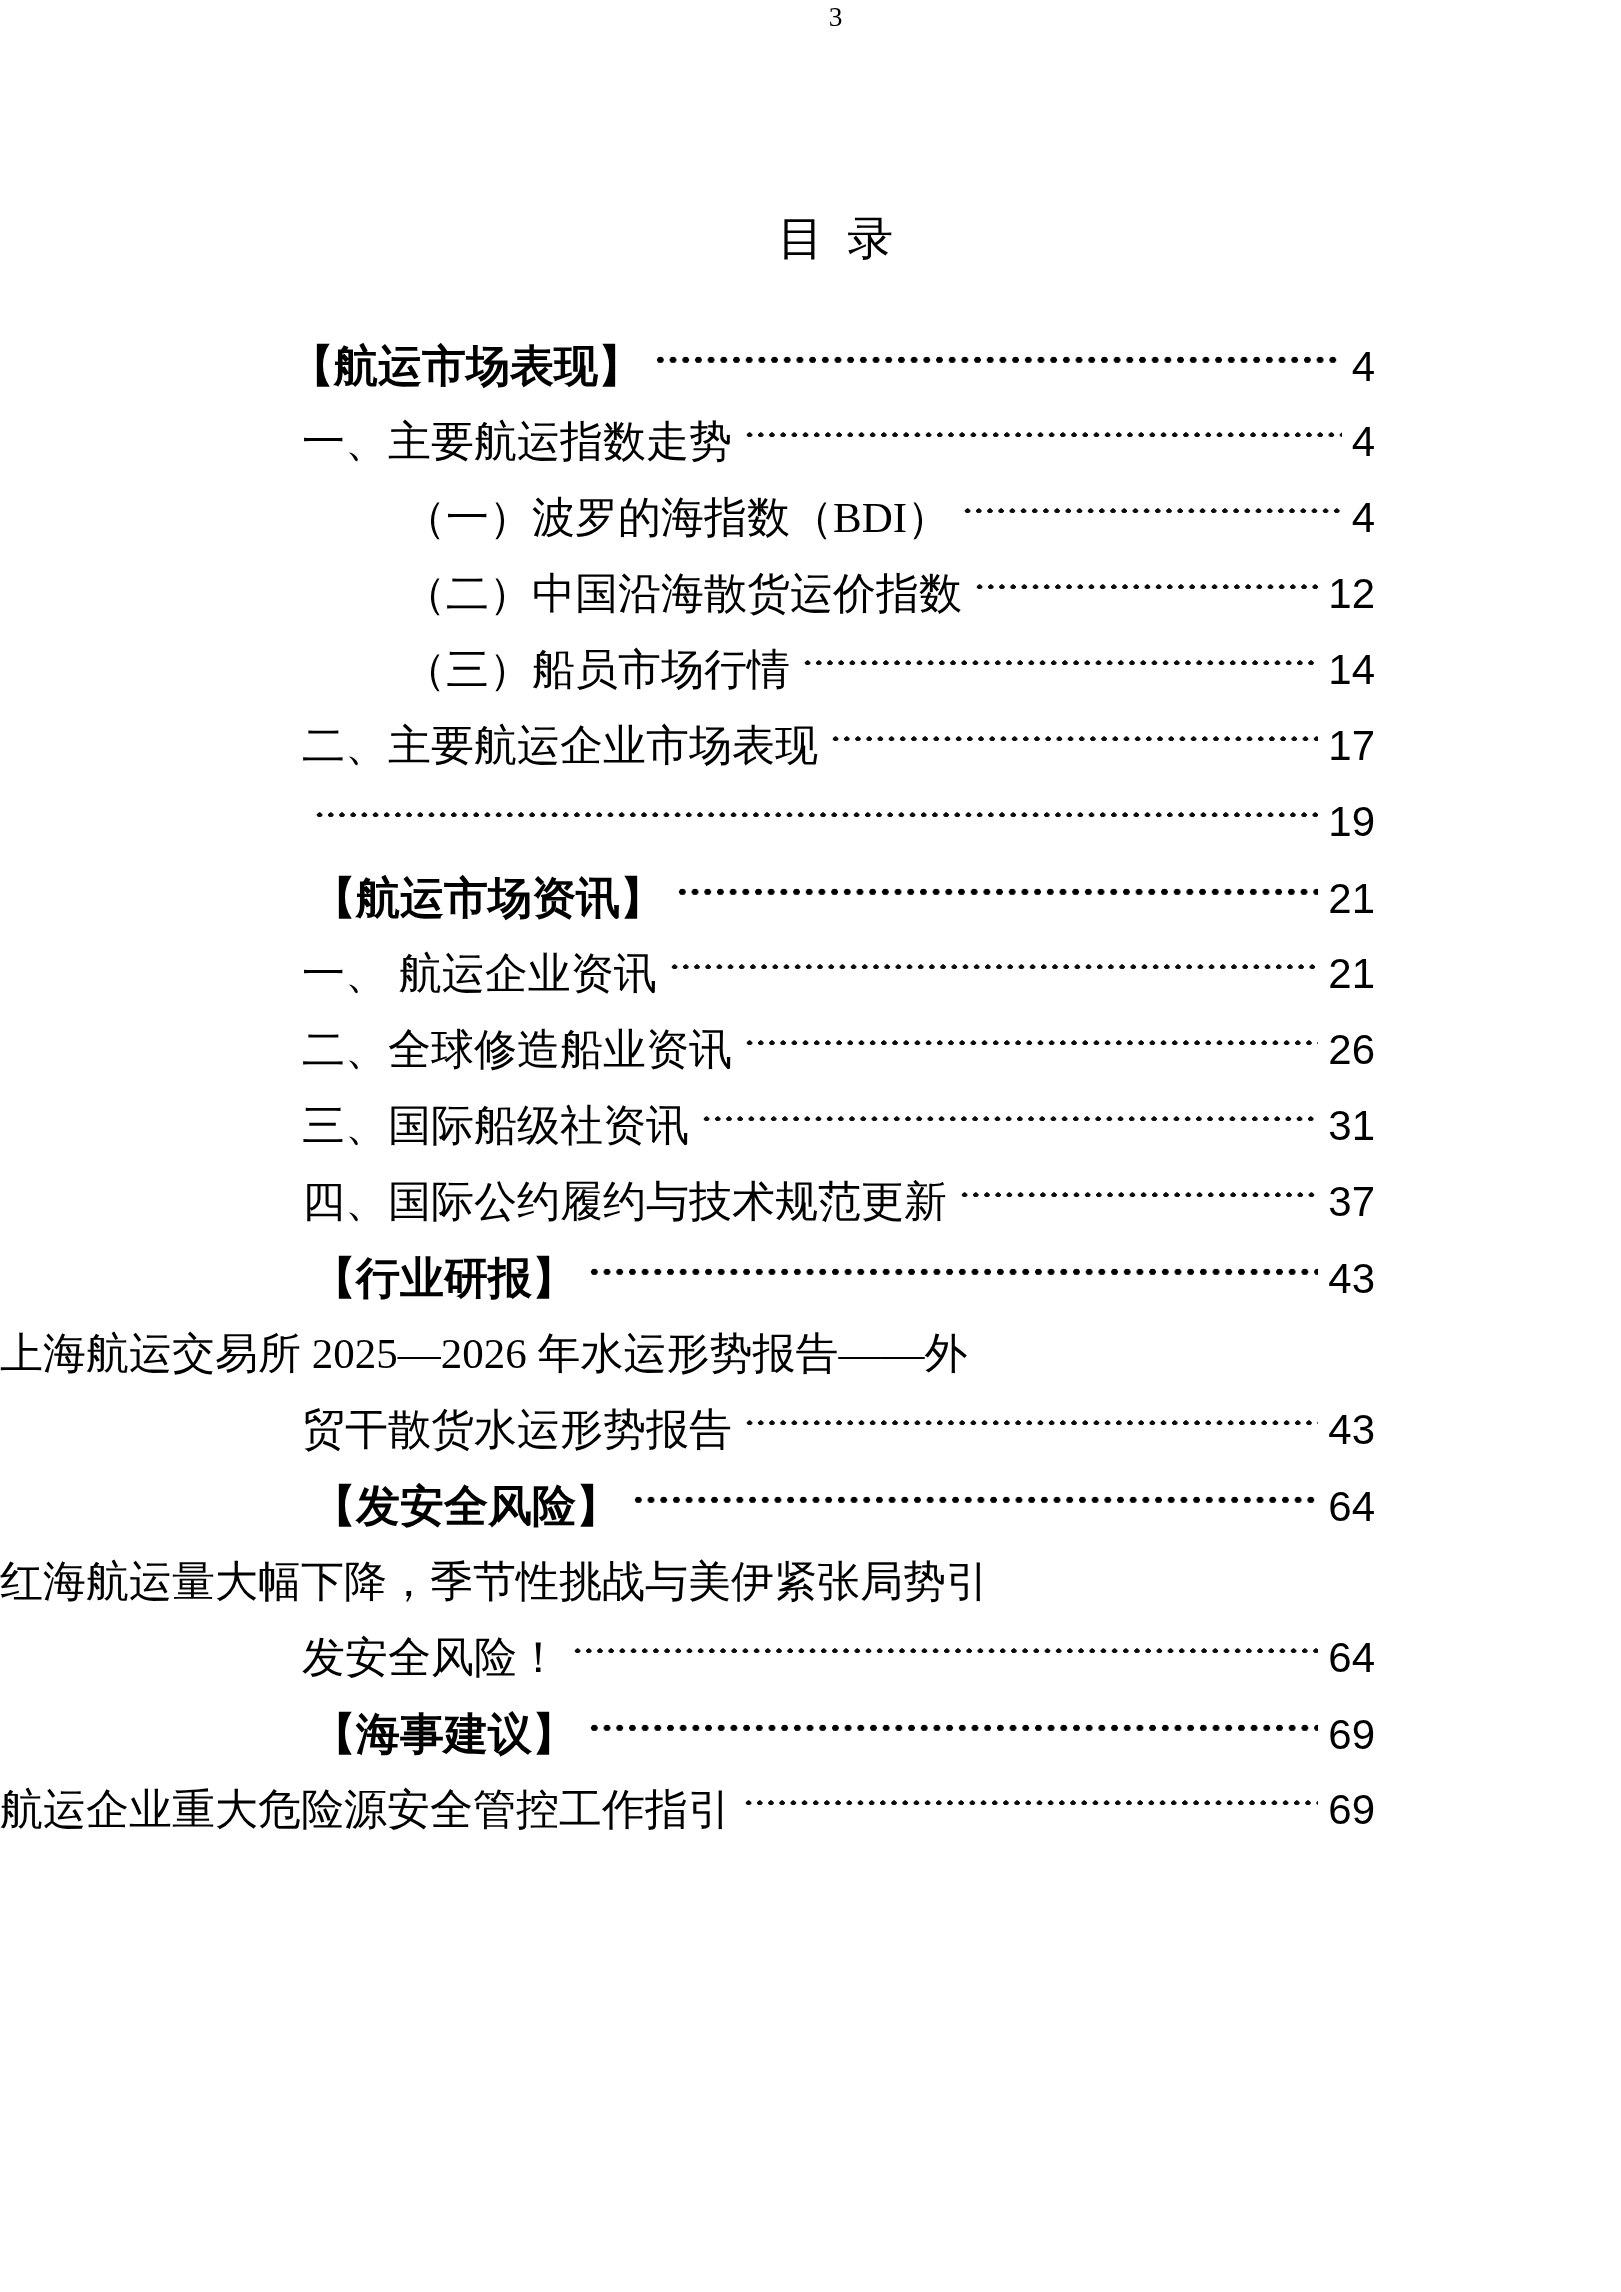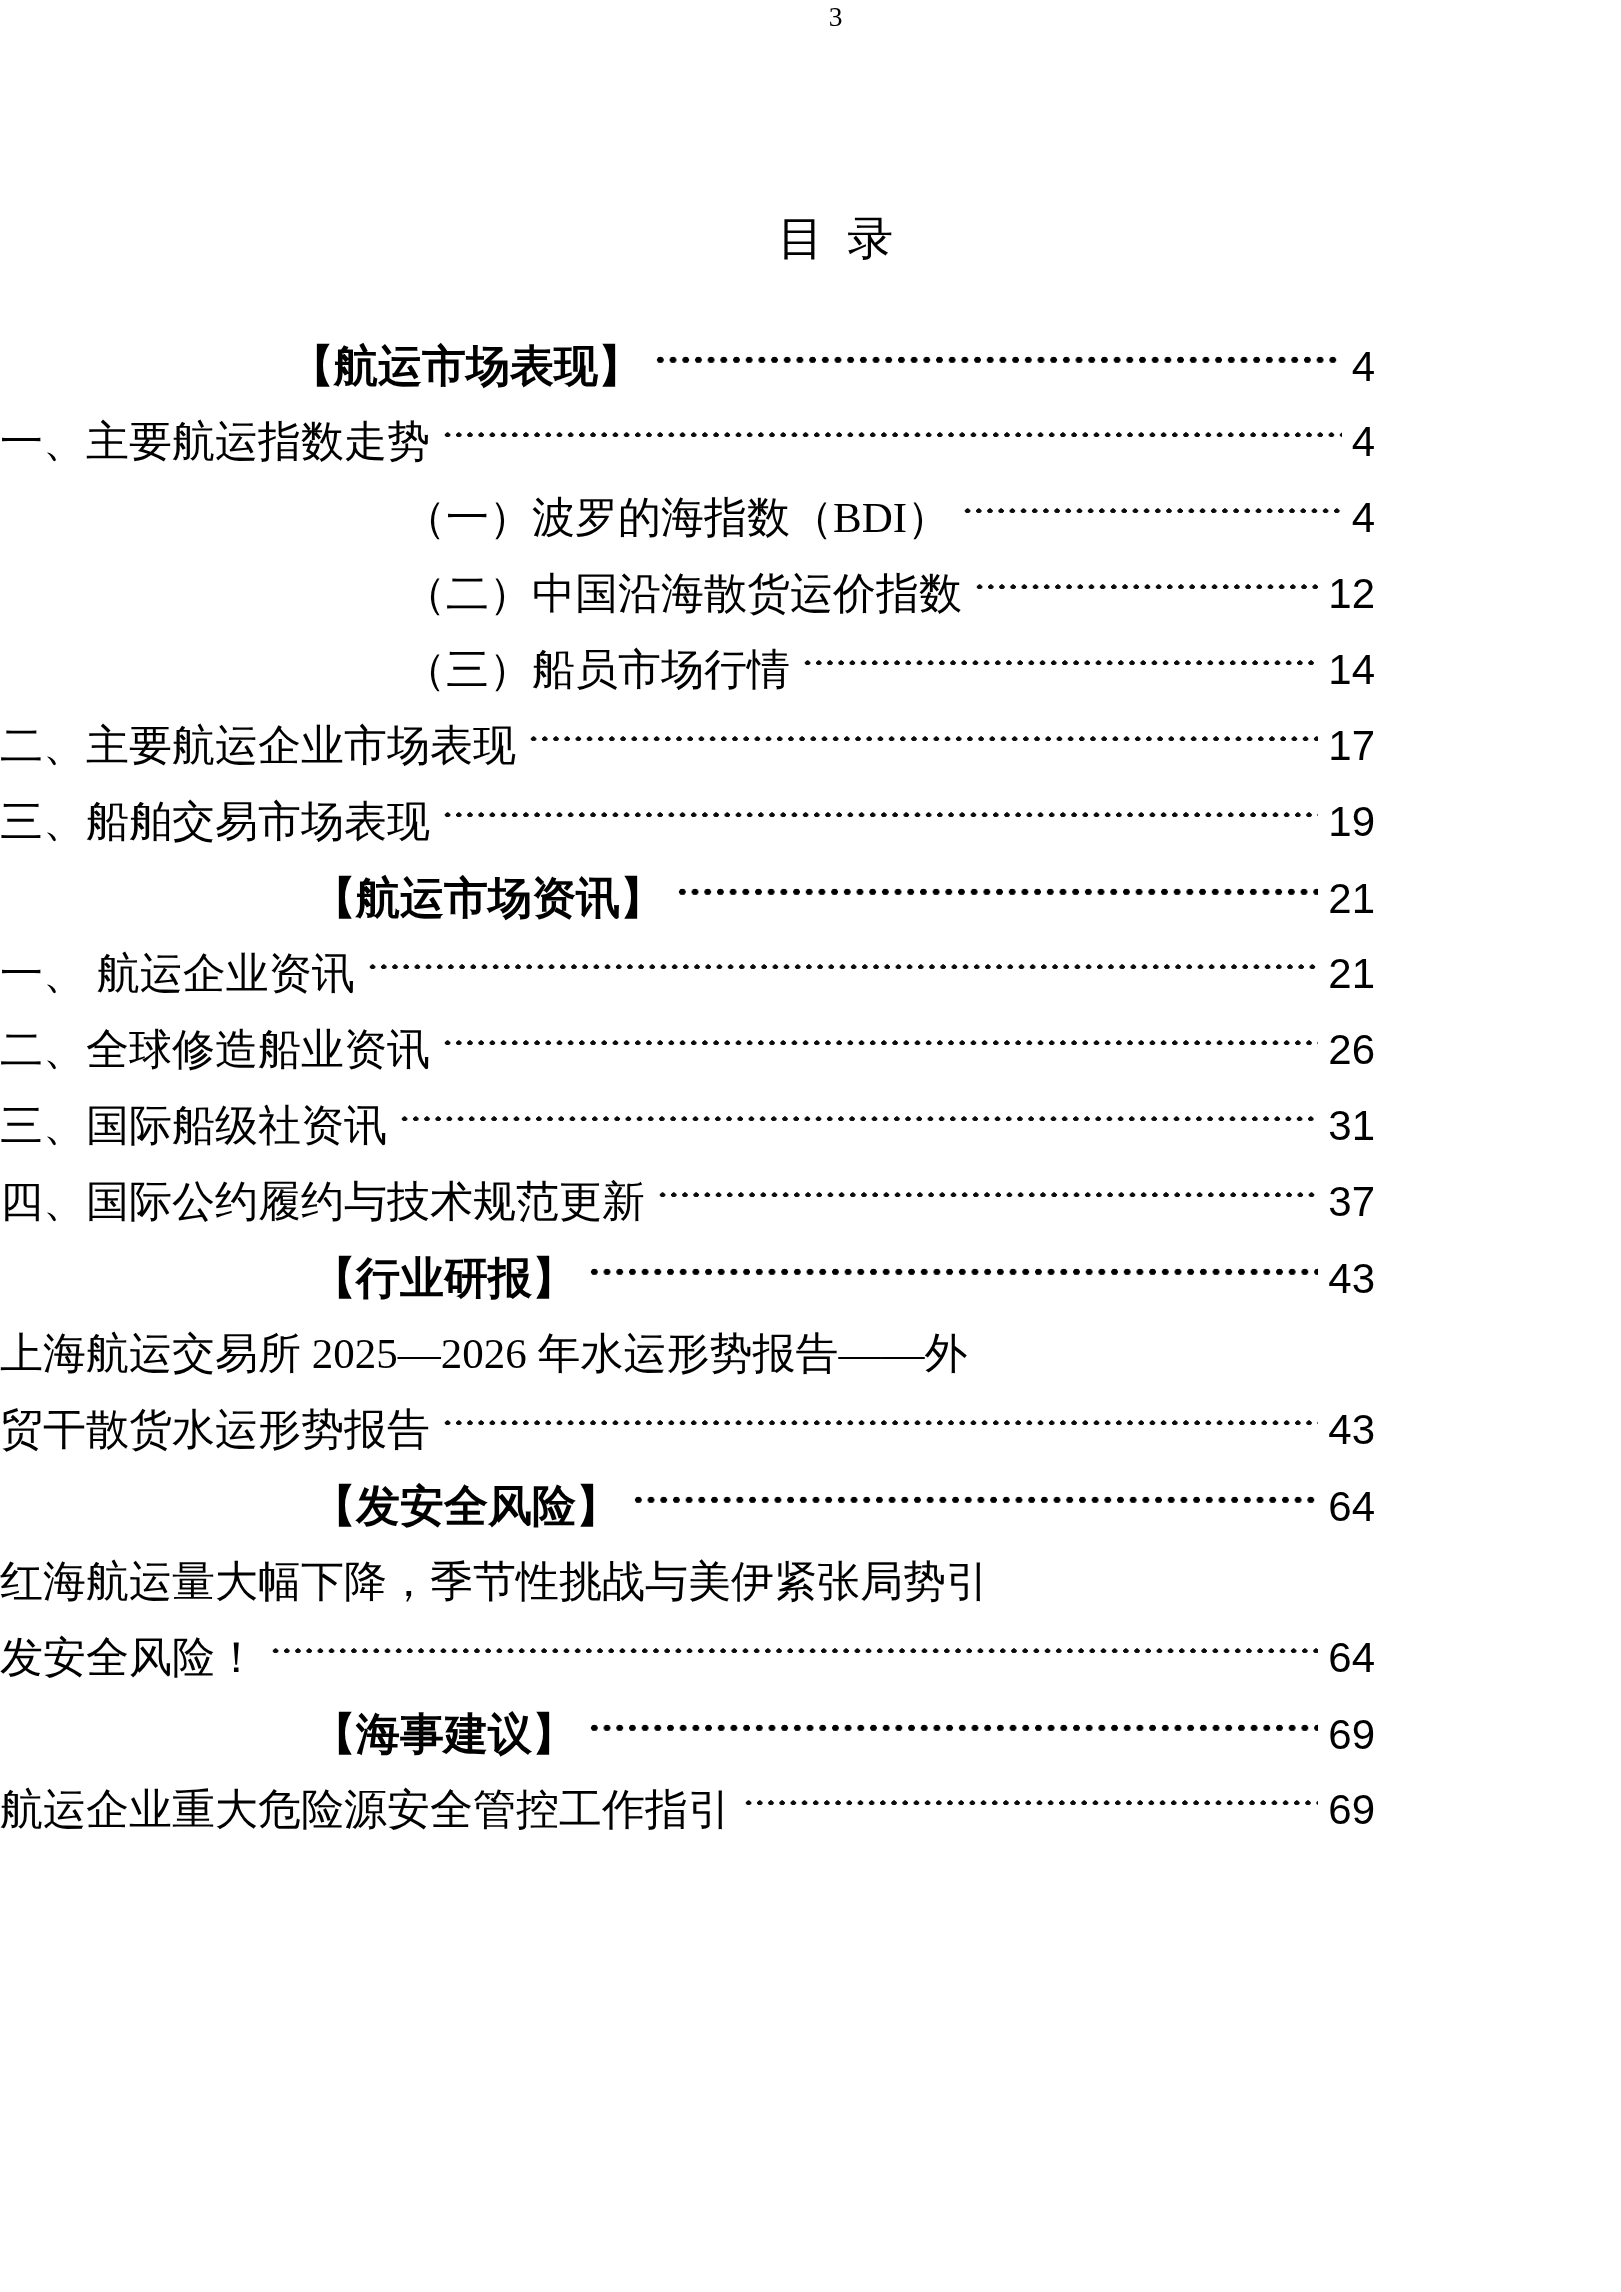--- a/index.html
+++ b/index.html
@@ -52,21 +52,21 @@
     line-height: 76px;
     padding-right: 246px;
     box-sizing: border-box;
     font-size: 43px;
     white-space: nowrap;
     overflow: hidden;
   }
   
   .row.h1   { padding-left: 290px; }  
   .row.h    { padding-left: 312px; }  
-  .row.lvl1 { }  
+  .row.lvl1 { padding-left: 302px; }  
   .row.lvl2 { padding-left: 403px; }  
   .row.cont { }  
 
   .row.h1, .row.h {
     font-family: "Liberation Sans", "DejaVu Sans", sans-serif;
     font-weight: 700;
     font-size: 44px;
   }
   .t {
     flex: 0 0 auto;
@@ -143,21 +143,20 @@
       <span class="pg">14</span>
     </div>
 
     <div class="row lvl1">
       <span class="t">二、主要航运企业市场表现</span>
       <span class="leader"></span>
       <span class="pg">17</span>
     </div>
 
     <div class="row lvl1">
-      <span class="t">三、船舶交易市场表现</span>
       <span class="leader"></span>
       <span class="pg">19</span>
     </div>
 
     <div class="row h">
       <span class="t">【航运市场资讯】</span>
       <span class="leader"></span>
       <span class="pg">21</span>
     </div>
 

